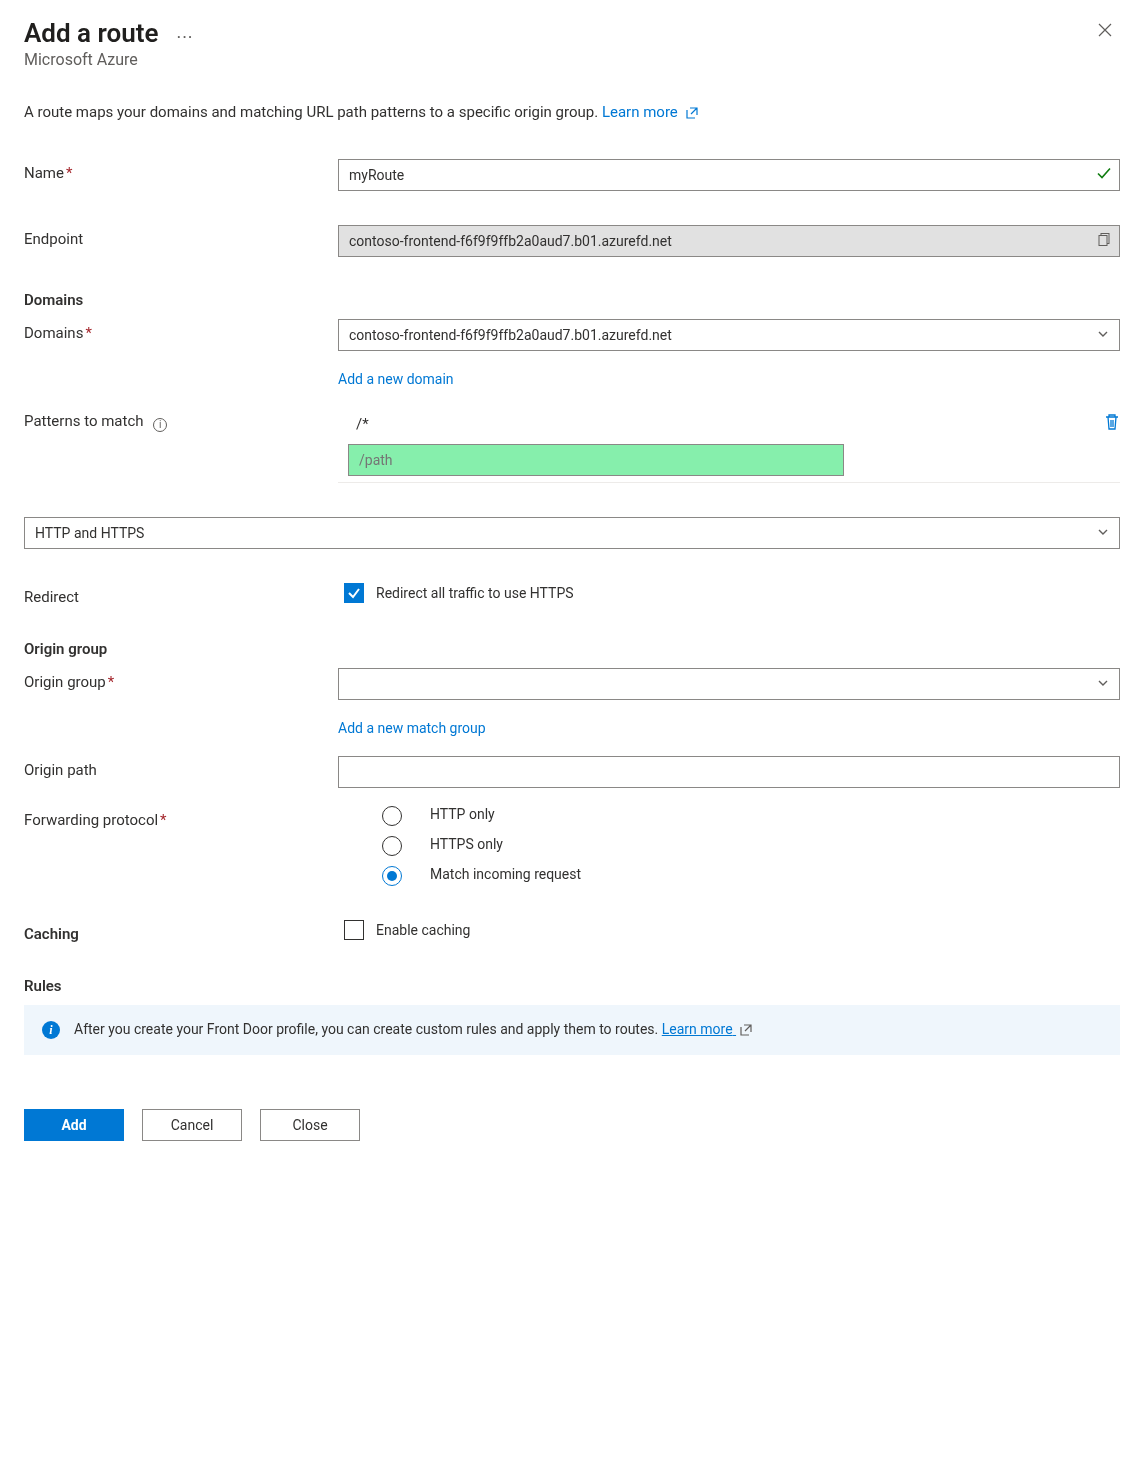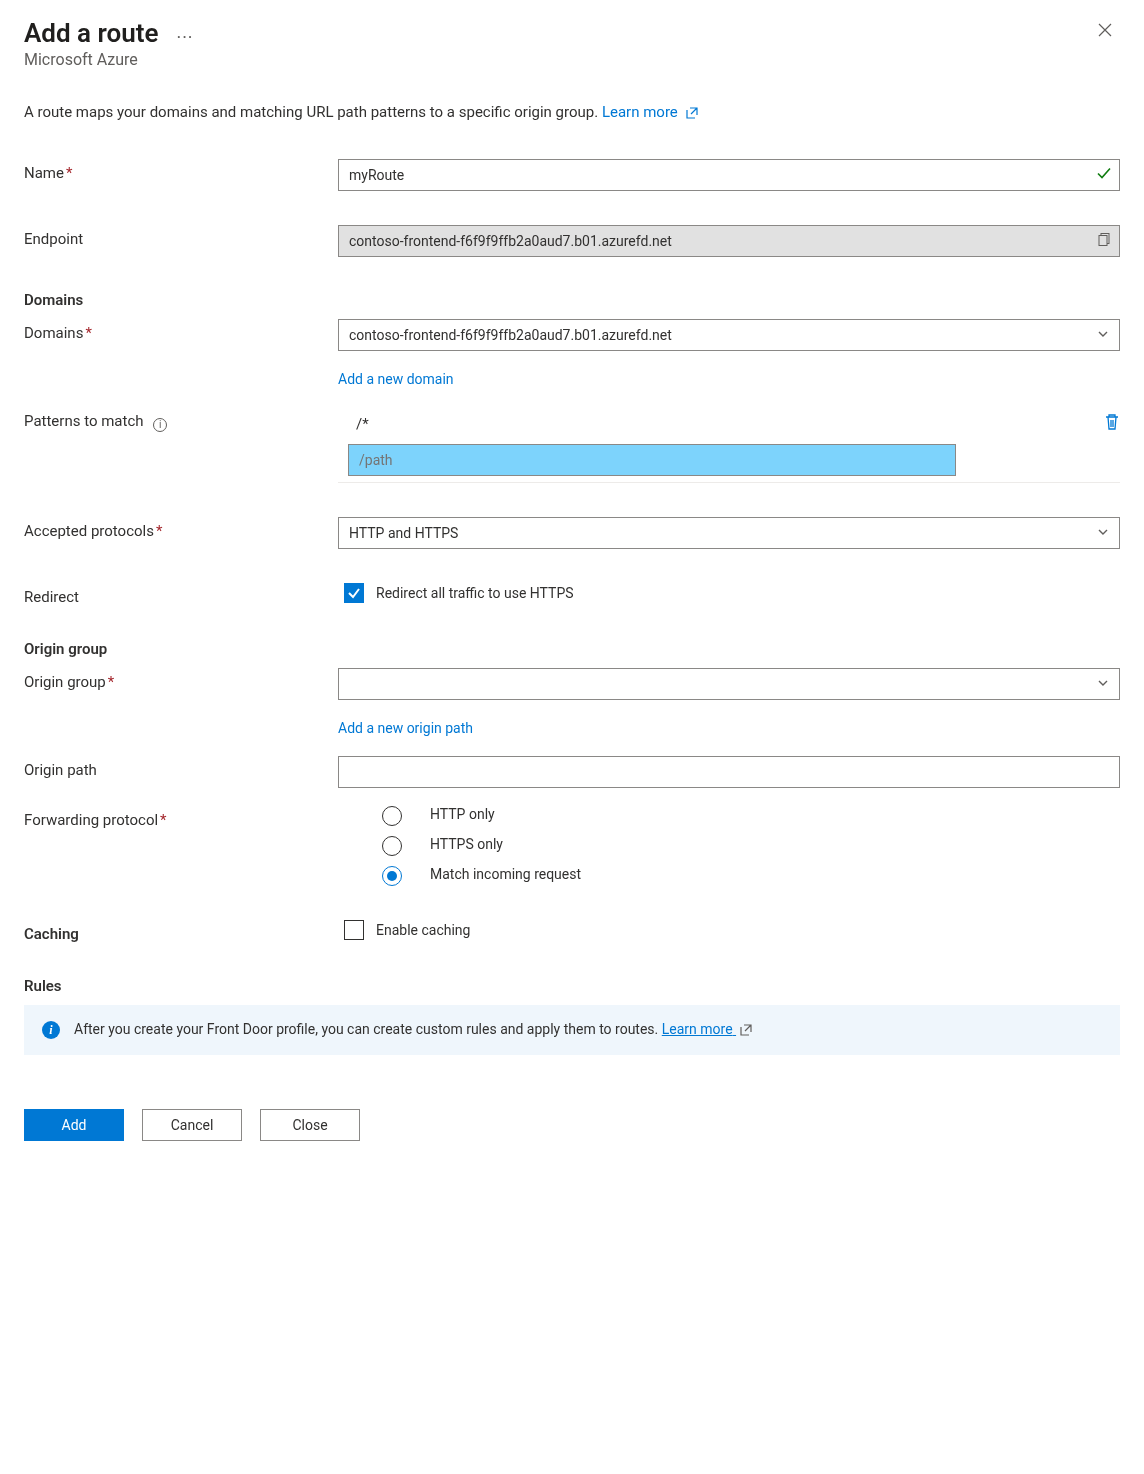--- a/index.html
+++ b/index.html
@@ -84,28 +84,28 @@
   }
   .select .chev { color: #605e5c; }
   .linkrow { margin-top: 20px; font-size: 14px; }
   .pattern-row {
     display: flex; align-items: center; gap: 10px;
     padding: 6px 0 10px 10px;
   }
   .pattern-value { flex: 1; font-size: 15px; color: #323130; padding-left: 8px;}
   .trash { color: #0078d4; cursor: pointer; }
   .pattern-input {
-    width: 608px;
+    width: 496px;
     height: 32px;
     border: 1px solid #8a8886;
     padding: 4px 10px;
     font-size: 14px;
     font-family: inherit;
     color: #323130;
-    background: #7dd3fc;
+    background: #86efac;
     outline: none;
     margin-left: 10px;
   }
   .checkbox-row { display: flex; align-items: center; gap: 12px; padding-left: 6px; }
   .cb {
     width: 20px; height: 20px; border: 1px solid #323130;
     display: inline-flex; align-items: center; justify-content: center;
     background: #fff; cursor: pointer;
   }
   .cb.checked { background: #0078d4; border-color: #0078d4; color: #fff; }
@@ -138,21 +138,21 @@
   }
   .infobar a { color: #0078d4; text-decoration: underline; }
   .footer {
     display: flex; gap: 18px;
   }
   .btn {
     height: 32px; min-width: 100px; padding: 0 18px;
     border: 1px solid #8a8886; background: #fff; color: #323130;
     font-size: 14px; font-family: inherit; cursor: pointer;
   }
-  .btn.primary { background: #0078d4; border-color: #0078d4; color: #fff; font-weight: 400; }
+  .btn.primary { background: #0078d4; border-color: #0078d4; color: #fff; font-weight: 700; }
   .info-circle {
     display: inline-block; width: 14px; height: 14px;
     border: 1px solid #605e5c; border-radius: 50%;
     font-size: 10px; line-height: 12px; text-align: center;
     color: #605e5c; margin-left: 6px; vertical-align: -2px;
   }
   .patterns-wrap { border-bottom: 1px solid #edebe9; padding-bottom: 6px; margin-bottom: 0; }
 </style>
 </head>
 <body>
@@ -251,23 +251,20 @@
                 <path d="M2 4h12M5 4V2h6v2M4 4l1 12h6l1-12M7 7v7M9 7v7" fill="none" stroke="#0078d4" stroke-width="1.3"></path>
               </svg>
           </span>
         </div>
         <input class="pattern-input" type="text" placeholder="/path" style="">
       </div>
     </div>
   </div>
 
   <div class="row">
-    <div class="label-col">
-      <span>Accepted protocols</span><span class="req">*</span>
-    </div>
     <div class="control-col">
       <div class="select">
         <span>HTTP and HTTPS</span>
         <span class="chev">
           <svg width="12" height="12" viewBox="0 0 12 12">
               <path d="M2 4 L6 8 L10 4" fill="none" stroke="#605e5c" stroke-width="1.4"></path>
             </svg>
         </span>
       </div>
     </div>
@@ -297,21 +294,21 @@
     </div>
     <div class="control-col">
       <div class="select">
         <span></span>
         <span class="chev">
           <svg width="12" height="12" viewBox="0 0 12 12">
               <path d="M2 4 L6 8 L10 4" fill="none" stroke="#605e5c" stroke-width="1.4"></path>
             </svg>
         </span>
       </div>
-      <div class="linkrow"><a href="#" class="link">Add a new origin path</a></div>
+      <div class="linkrow"><a href="#" class="link">Add a new match group</a></div>
     </div>
   </div>
 
   <div class="row tight" style="margin-top:20px;">
     <div class="label-col">
       <span>Origin path</span>
     </div>
     <div class="control-col">
       <input class="text" type="text" value="" style="">
     </div>

